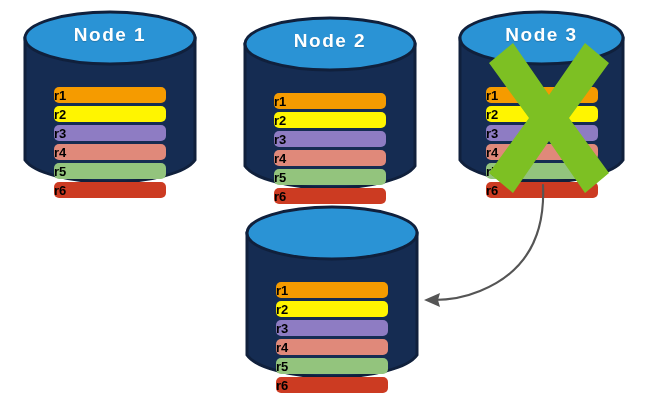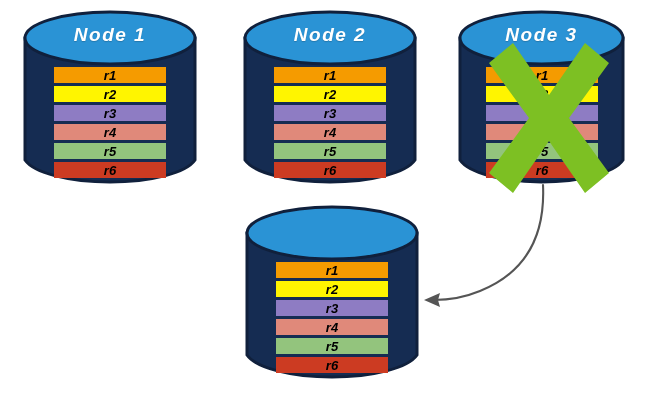--- a/index.html
+++ b/index.html
@@ -13,21 +13,20 @@
     position: relative;
     overflow: hidden;
     font-family: "Liberation Sans", sans-serif;
   }
   #canvas {
     position: absolute;
     left: 0;
     top: 0;
     width: 586px;
     height: 402px;
-    font-style: italic;
   }
   .node {
     position: absolute;
   }
   .node-svg {
     position: absolute;
     left: 0;
     top: 0;
     overflow: visible;
   }
@@ -43,31 +42,31 @@
     user-select: none;
   }
   .rows {
     position: absolute;
     left: 0;
     top: 0;
     width: 100%;
   }
   .row-bar {
     position: absolute;
-    border-radius: 0;
+    border-radius: 5px;
     box-sizing: border-box;
     color: #000000;
     font-weight: bold;
     text-align: center;
     font-family: "Liberation Sans", sans-serif;
     line-height: 1;
     display: flex;
     align-items: center;
-    justify-content: center;
     user-select: none;
+    margin-top: 20px;
   }
   .xmark {
     position: absolute;
     pointer-events: none;
   }
   .arrow-layer {
     position: absolute;
     left: 0;
     top: 0;
     width: 646px;
@@ -101,21 +100,21 @@
         </div>
       <div class="row-bar" style="left:31px; top:133px; width:112px; height:16px; background:#93C47D; font-size:13px;">
           <span>r5</span>
         </div>
       <div class="row-bar" style="left:31px; top:152px; width:112px; height:16px; background:#CC3B22; font-size:13px;">
           <span>r6</span>
         </div>
     </div>
   </div>
 
-  <div class="node" style="left:243px; top:10px; width:174px; height:178px;">
+  <div class="node" style="left:243px; top:16px; width:174px; height:178px;">
     <svg class="node-svg" width="174" height="178" viewBox="0 0 174 178">
       <path d="M2,28 L2,150 A87,28 0 0 0 172,150 L172,28 Z" fill="#152C52" stroke="#10203C" stroke-width="3"></path>
       <ellipse cx="87" cy="28" rx="85" ry="26" fill="#2A93D5" stroke="#10203C" stroke-width="3"></ellipse>
     </svg>
     <div class="node-label" style="top:14px; font-size:19px;">Node  2</div>
     <div class="rows">
       <div class="row-bar" style="left:31px; top:57px; width:112px; height:16px; background:#F59B00; font-size:13px;">
           <span>r1</span>
         </div>
       <div class="row-bar" style="left:31px; top:76px; width:112px; height:16px; background:#FFF500; font-size:13px;">

